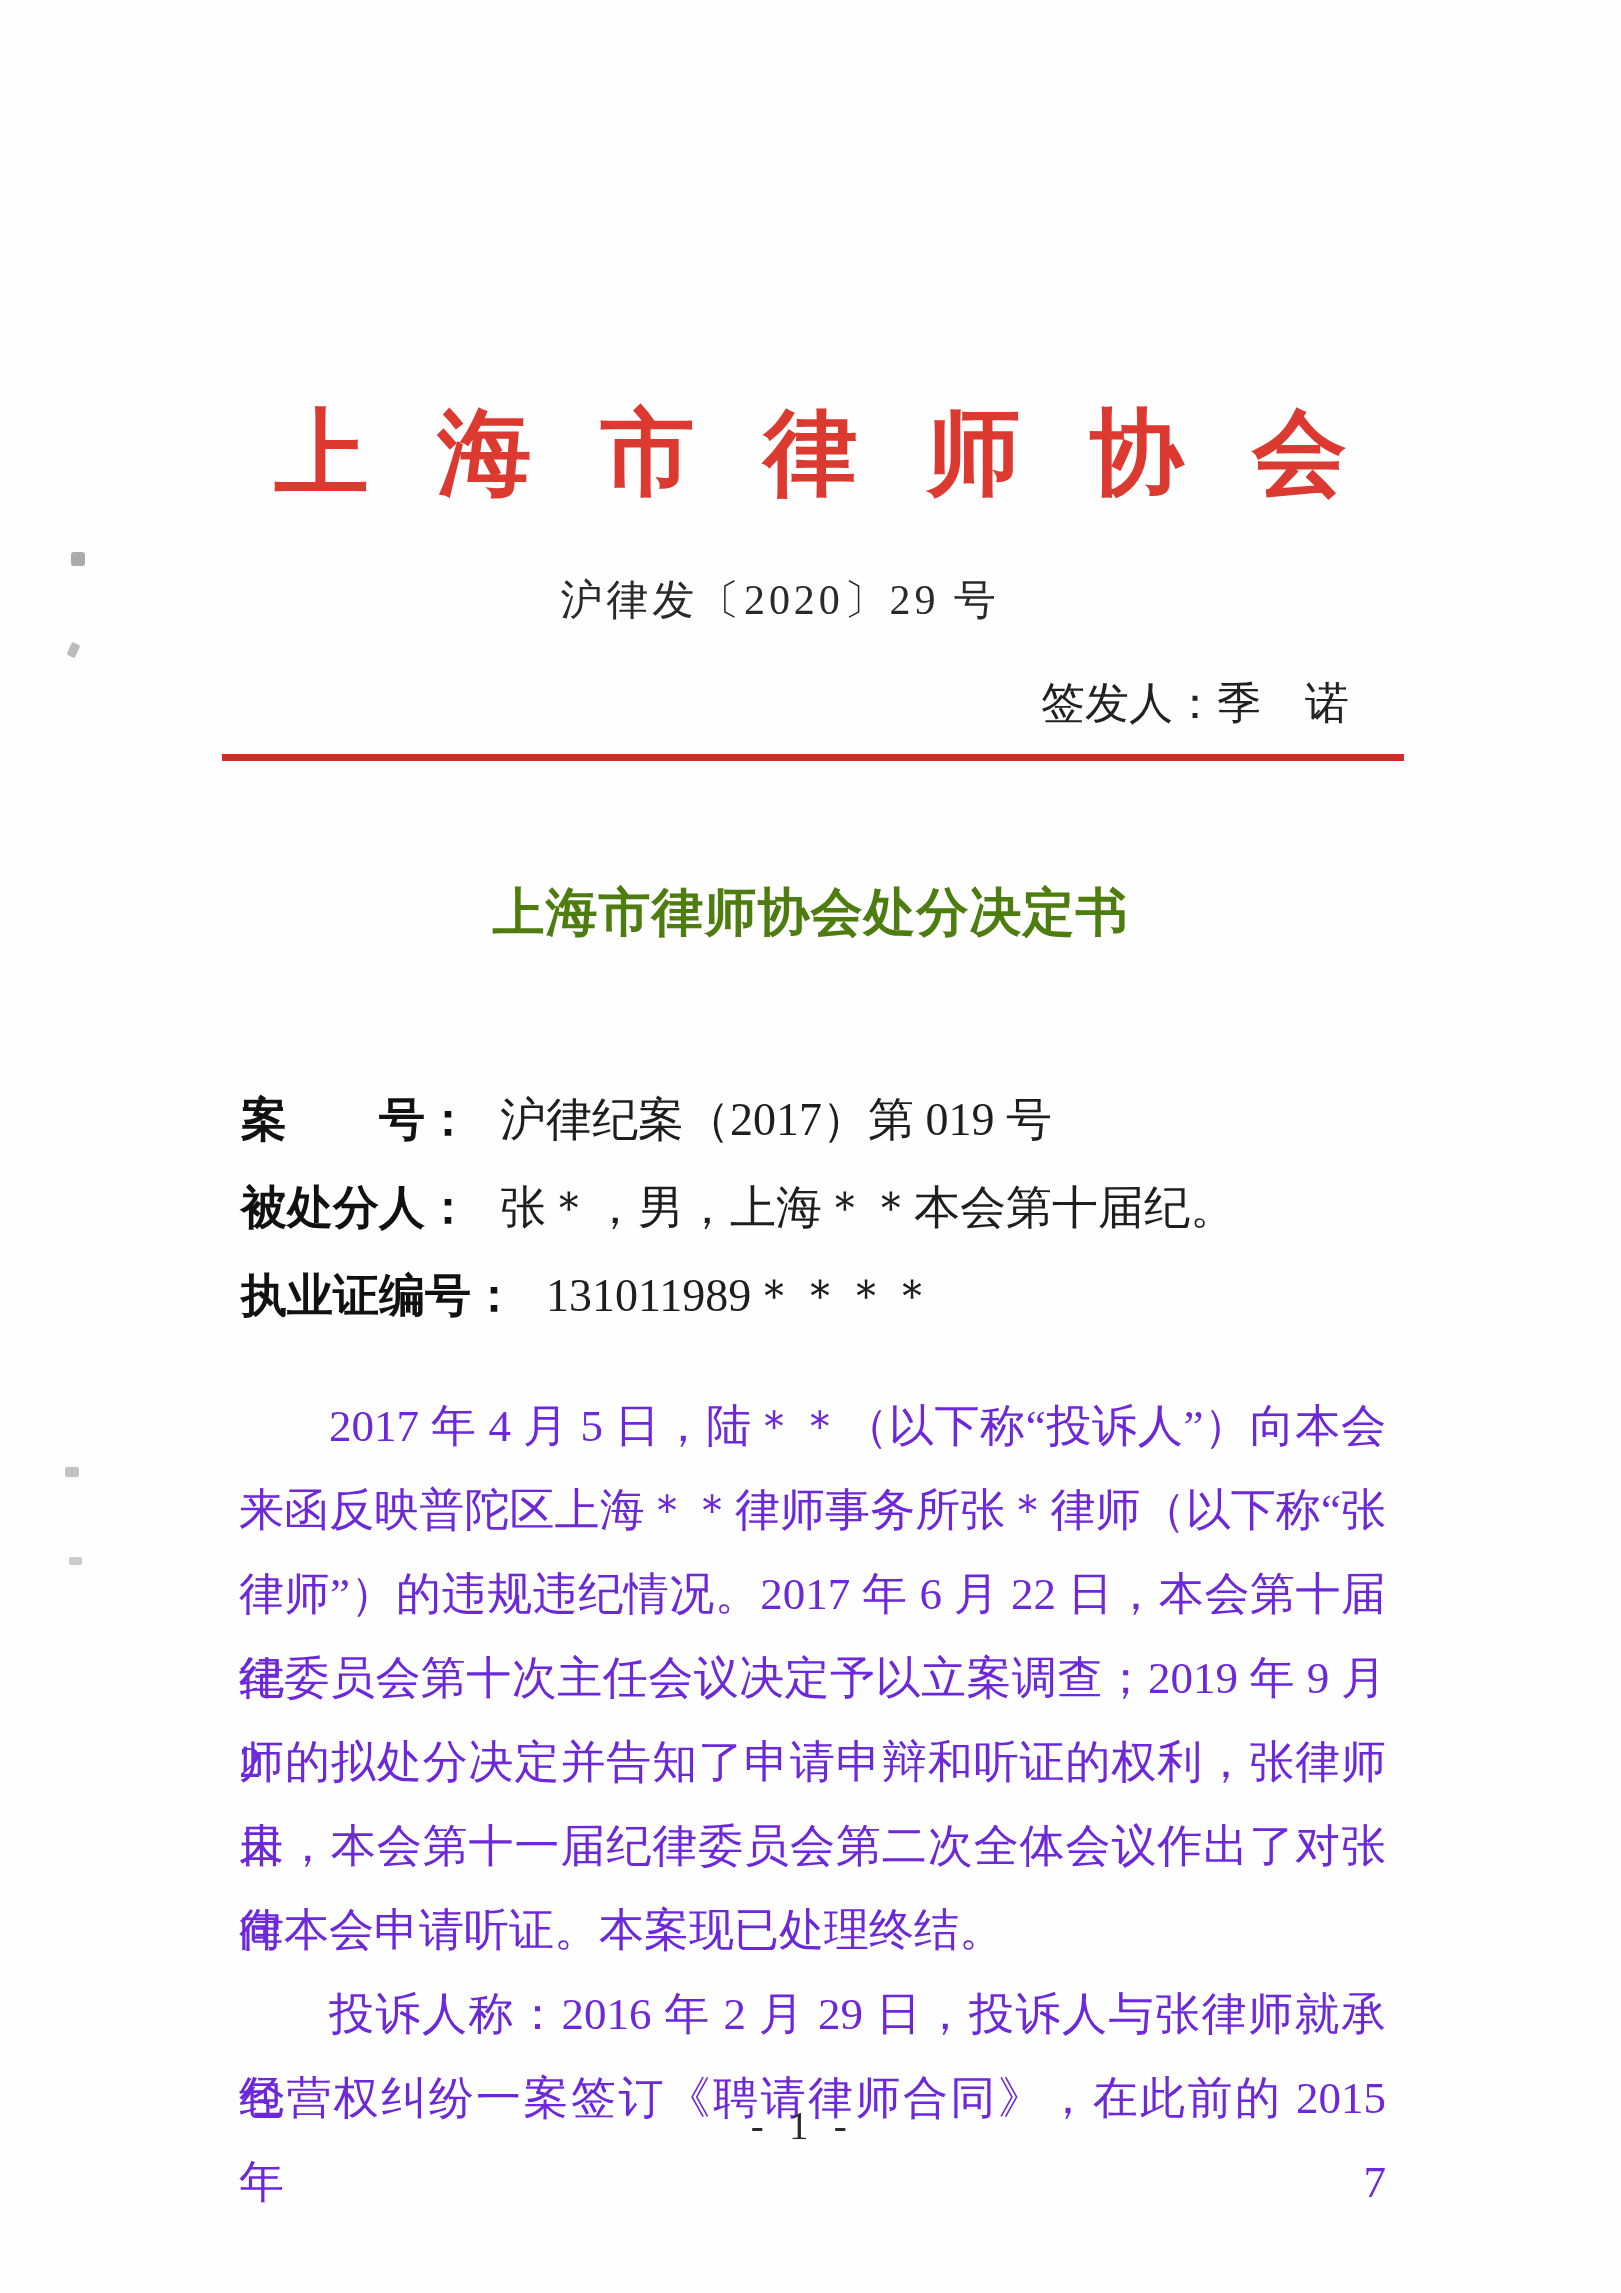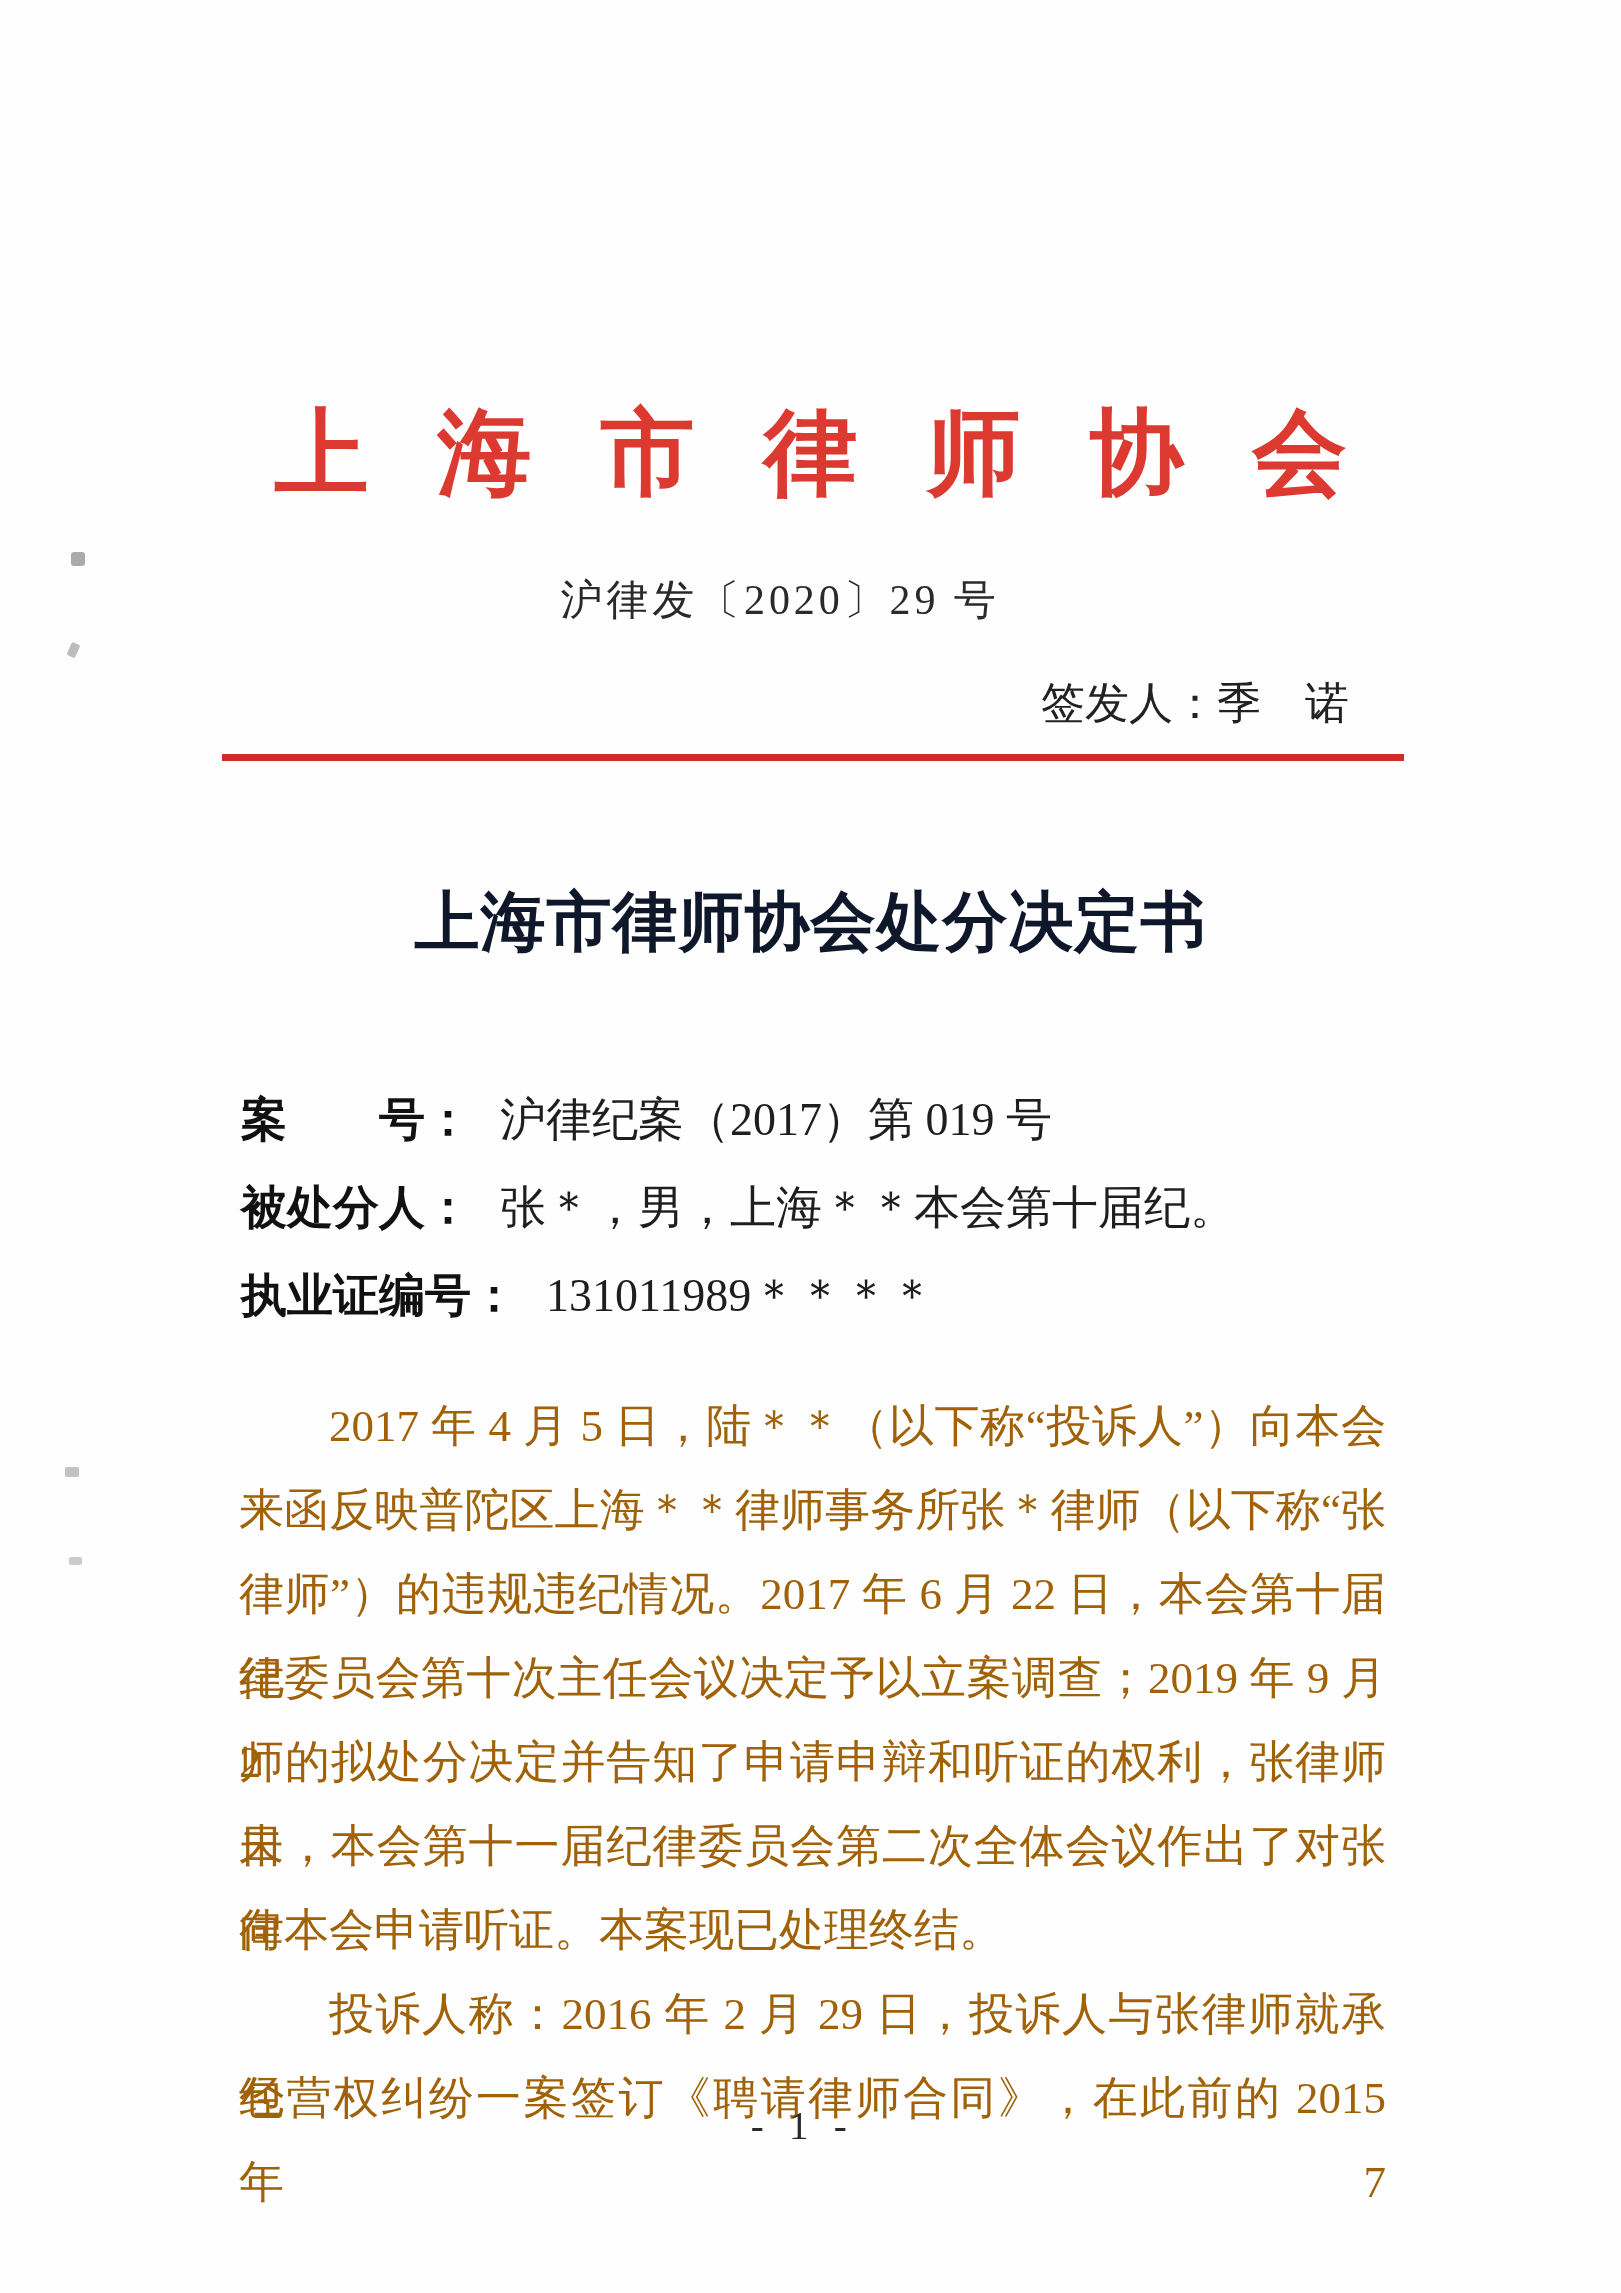--- a/index.html
+++ b/index.html
@@ -51,43 +51,43 @@
     top: 754px; left: 222px;
     width: 1182px; height: 6.9px;
     background: #d02c25;
   }
 
   
   .doc-title {
     position: absolute;
     top: 878px; left: 0; right: 0;
     text-align: center;
-    font-size: 65px;
+    font-size: 52px;
     font-weight: 800;
-    color: #0f172a;
+    color: #4d7c0f;
     letter-spacing: 1px;
   }
 
   
   .case-info {
     position: absolute;
     top: 1076px; left: 241px; right: 196px;
     font-size: 46px;
   }
   .case-row { height: 88px; line-height: 88px; white-space: nowrap; }
   .case-row .label { font-weight: 700; color: #111; }
   .case-row .value { margin-left: 29px; color: #1e1e1e; }
 
   
   .body-text {
     position: absolute;
     top: 1384px; left: 239px;
     width: 1147px;
     font-size: 45px;
-    color: #a16207;
+    color: #6d28d9;
   }
   .bline {
     height: 84px;
     line-height: 84px;
     text-align: justify;
     text-align-last: justify;
     white-space: normal;
   }
   .bline.end { text-align-last: left; }
   .bline.indent { text-indent: 90px; }

